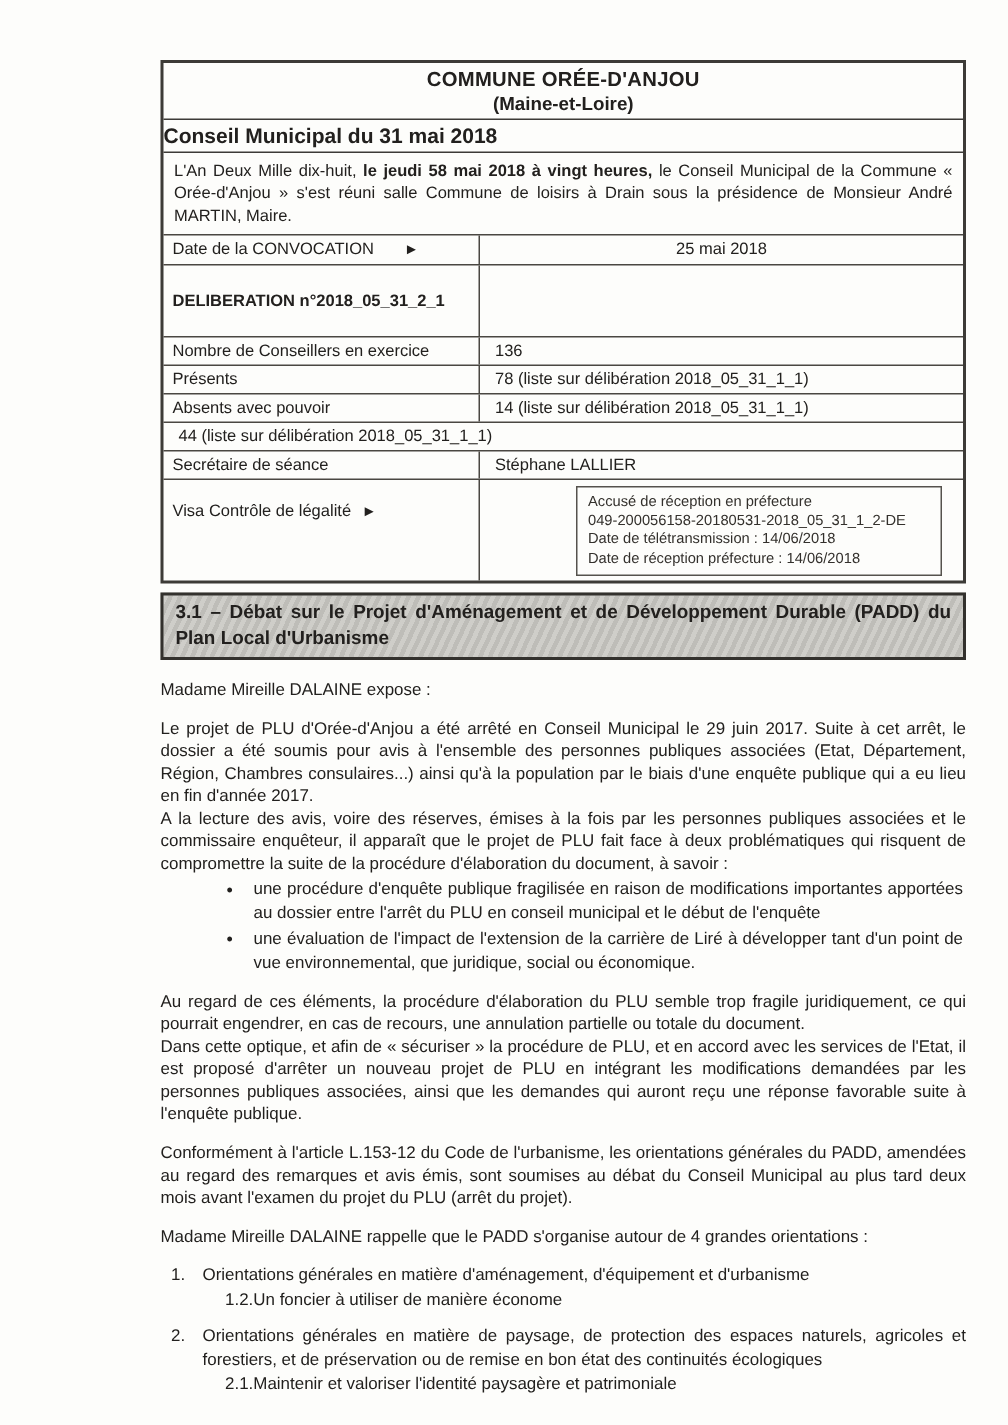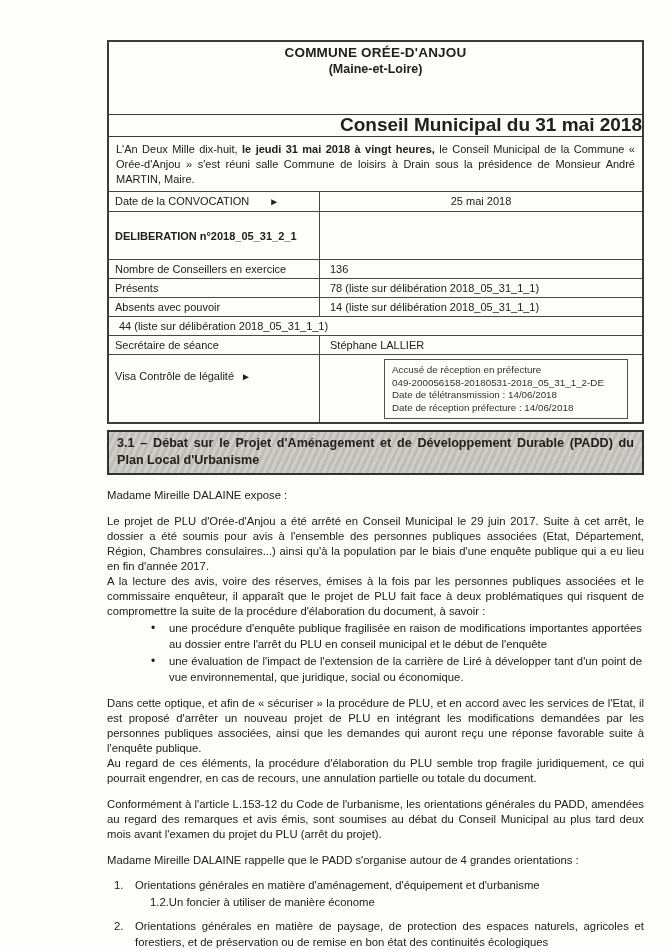--- a/index.html
+++ b/index.html
@@ -22,23 +22,22 @@
     width: 537px;
     border: 2px solid #3d3b37;
     font-size: 11px;
     line-height: 14px;
   }
   .t-head { text-align: center; padding: 4px 0 3px; }
   .t-head .commune { font-weight: bold; font-size: 13.5px; letter-spacing: .2px; }
   .t-head .dept    { font-weight: bold; font-size: 12.5px; margin-top: 2px; }
   .t-session {
     border-top: 1.5px solid #3d3b37;
-    text-align: right; font-weight: bold; font-size: 19px;
+    text-align: left; font-weight: bold; font-size: 14px;
     padding: 3px 0 4px;
-    margin-top: 35px;
   }
   .t-intro {
     border-top: 1.5px solid #3d3b37;
     padding: 5px 7px 4px;
     text-align: justify;
     font-size: 11px; line-height: 15px;
   }
   .t-row { display: flex; border-top: 1px solid #4a4742; align-items: stretch; }
   .t-lbl {
     width: 211px; flex: 0 0 211px;
@@ -106,21 +105,21 @@
 
 <div class="page">
 
   <div class="doc-table">
     <div class="t-head">
       <div class="commune">COMMUNE ORÉE-D'ANJOU</div>
       <div class="dept">(Maine-et-Loire)</div>
     </div>
     <div class="t-session">Conseil Municipal du 31 mai 2018</div>
     <div class="t-intro">
-      <span>L'An Deux Mille dix-huit, </span><b>le jeudi 31 mai 2018 à vingt heures,</b><span> le Conseil Municipal de la Commune « Orée-d'Anjou » s'est réuni salle Commune de loisirs à Drain sous la présidence de Monsieur André MARTIN, Maire.</span>
+      <span>L'An Deux Mille dix-huit, </span><b>le jeudi 58 mai 2018 à vingt heures,</b><span> le Conseil Municipal de la Commune « Orée-d'Anjou » s'est réuni salle Commune de loisirs à Drain sous la présidence de Monsieur André MARTIN, Maire.</span>
     </div>
 
     <div class="t-row">
       <div class="t-lbl">
         <span>Date de la CONVOCATION</span><span class="arrow">►</span>
       </div>
       <div class="t-val center">25 mai 2018</div>
     </div>
 
     <div class="t-row tall">
@@ -171,22 +170,22 @@
     <div class="block">
       <p>Le projet de PLU d'Orée-d'Anjou a été arrêté en Conseil Municipal le 29 juin 2017. Suite à cet arrêt, le dossier a été soumis pour avis à l'ensemble des personnes publiques associées (Etat, Département, Région, Chambres consulaires...) ainsi qu'à la population par le biais d'une enquête publique qui a eu lieu en fin d'année 2017.</p>
       <p>A la lecture des avis, voire des réserves, émises à la fois par les personnes publiques associées et le commissaire enquêteur, il apparaît que le projet de PLU fait face à deux problématiques qui risquent de compromettre la suite de la procédure d'élaboration du document, à savoir :</p>
       <ul class="bullets">
         <li>une procédure d'enquête publique fragilisée en raison de modifications importantes apportées au dossier entre l'arrêt du PLU en conseil municipal et le début de l'enquête</li>
         <li>une évaluation de l'impact de l'extension de la carrière de Liré à développer tant d'un point de vue environnemental, que juridique, social ou économique.</li>
       </ul>
     </div>
 
     <div class="block">
+      <p>Au regard de ces éléments, la procédure d'élaboration du PLU semble trop fragile juridiquement, ce qui pourrait engendrer, en cas de recours, une annulation partielle ou totale du document.</p>
       <p>Dans cette optique, et afin de « sécuriser » la procédure de PLU, et en accord avec les services de l'Etat, il est proposé d'arrêter un nouveau projet de PLU en intégrant les modifications demandées par les personnes publiques associées, ainsi que les demandes qui auront reçu une réponse favorable suite à l'enquête publique.</p>
-      <p>Au regard de ces éléments, la procédure d'élaboration du PLU semble trop fragile juridiquement, ce qui pourrait engendrer, en cas de recours, une annulation partielle ou totale du document.</p>
     </div>
 
     <div class="block">
       <p>Conformément à l'article L.153-12 du Code de l'urbanisme, les orientations générales du PADD, amendées au regard des remarques et avis émis, sont soumises au débat du Conseil Municipal au plus tard deux mois avant l'examen du projet du PLU (arrêt du projet).</p>
     </div>
 
     <div class="block">
       <p>Madame Mireille DALAINE rappelle que le PADD s'organise autour de 4 grandes orientations :</p>
     </div>
 

